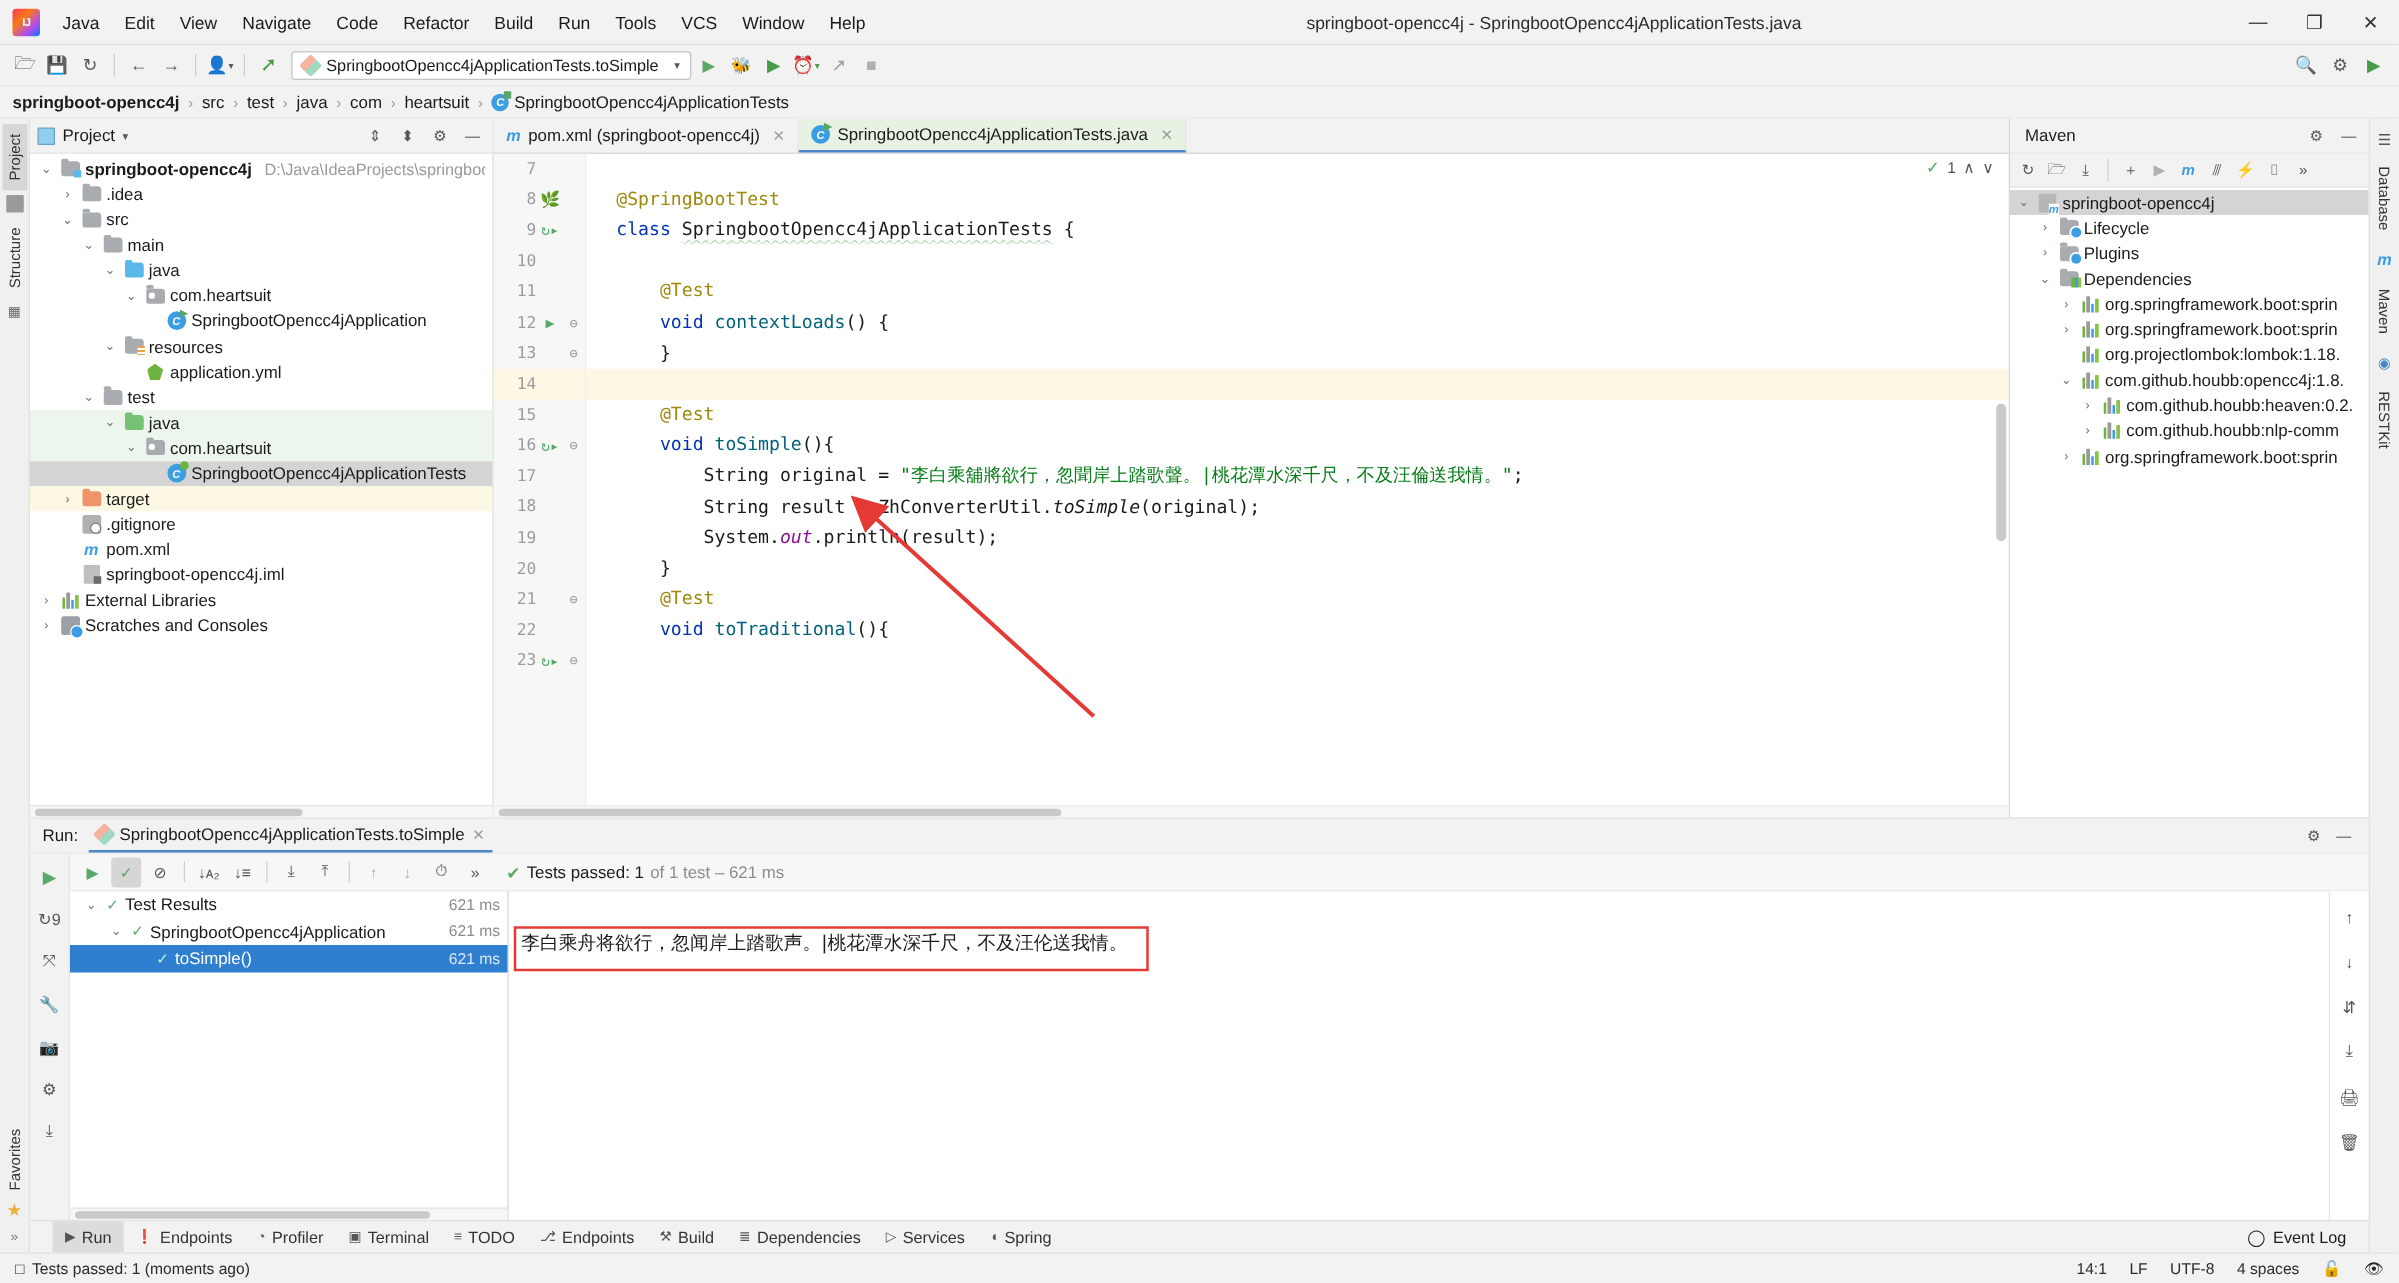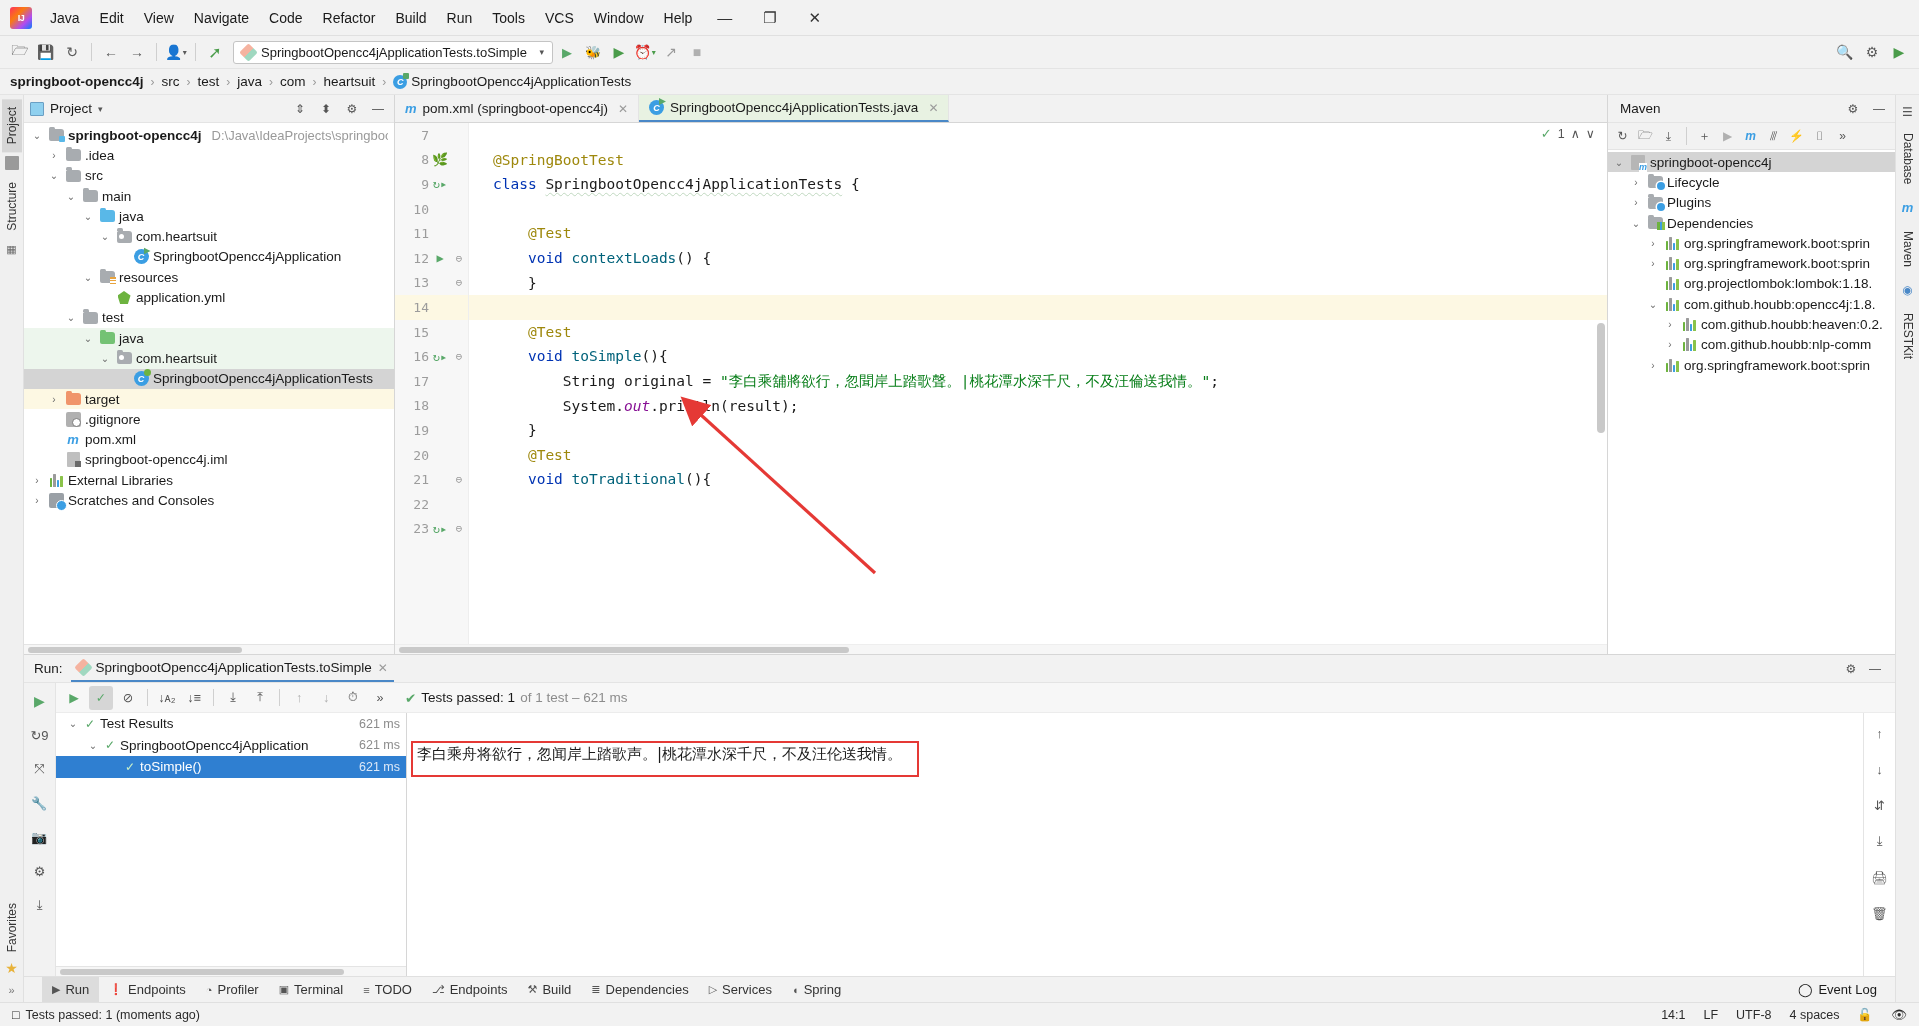--- a/index.html
+++ b/index.html
@@ -367,20 +367,21 @@
         <div class="menu-item">Navigate</div>
         <div class="menu-item">Code</div>
         <div class="menu-item">Refactor</div>
         <div class="menu-item">Build</div>
         <div class="menu-item">Run</div>
         <div class="menu-item">Tools</div>
         <div class="menu-item">VCS</div>
         <div class="menu-item">Window</div>
         <div class="menu-item">Help</div>
       </div>
+    <div class="win-title">springboot-opencc4j - SpringbootOpencc4jApplicationTests.java</div>
     <div class="win-ctrl">
       <div class="win-btn">—</div>
       <div class="win-btn">❐</div>
       <div class="win-btn close">✕</div>
     </div>
   </div>
 
   <div class="toolbar">
     <div class="tb-icon">🗁</div>
     <div class="tb-icon">💾</div>
@@ -734,20 +735,21 @@
                 <div class="cline"><span class="ann">@SpringBootTest</span></div>
                 <div class="cline"><span class="k">class</span> <span class="wavy">SpringbootOpencc4jApplicationTests</span> {</div>
                 <div class="cline"></div>
                 <div class="cline">&nbsp;&nbsp;&nbsp;&nbsp;<span class="ann">@Test</span></div>
                 <div class="cline">&nbsp;&nbsp;&nbsp;&nbsp;<span class="k">void</span> <span class="fn">contextLoads</span>() {</div>
                 <div class="cline">&nbsp;&nbsp;&nbsp;&nbsp;}</div>
                 <div class="cline cur"></div>
                 <div class="cline">&nbsp;&nbsp;&nbsp;&nbsp;<span class="ann">@Test</span></div>
                 <div class="cline">&nbsp;&nbsp;&nbsp;&nbsp;<span class="k">void</span> <span class="fn">toSimple</span>(){</div>
                 <div class="cline">&nbsp;&nbsp;&nbsp;&nbsp;&nbsp;&nbsp;&nbsp;&nbsp;String original = <span class="str">"李白乘舖將欲行，忽聞岸上踏歌聲。|桃花潭水深千尺，不及汪倫送我情。"</span>;</div>
+                <div class="cline">&nbsp;&nbsp;&nbsp;&nbsp;&nbsp;&nbsp;&nbsp;&nbsp;String result = ZhConverterUtil.<span class="it">toSimple</span>(original);</div>
                 <div class="cline">&nbsp;&nbsp;&nbsp;&nbsp;&nbsp;&nbsp;&nbsp;&nbsp;System.<span class="purple">out</span>.println(result);</div>
                 <div class="cline">&nbsp;&nbsp;&nbsp;&nbsp;}</div>
                 <div class="cline">&nbsp;&nbsp;&nbsp;&nbsp;<span class="ann">@Test</span></div>
                 <div class="cline">&nbsp;&nbsp;&nbsp;&nbsp;<span class="k">void</span> <span class="fn">toTraditional</span>(){</div>
               </div>
             <div class="ed-scrollv">
                 <i></i>
               </div>
           </div>
           <div class="ed-scrollh">

